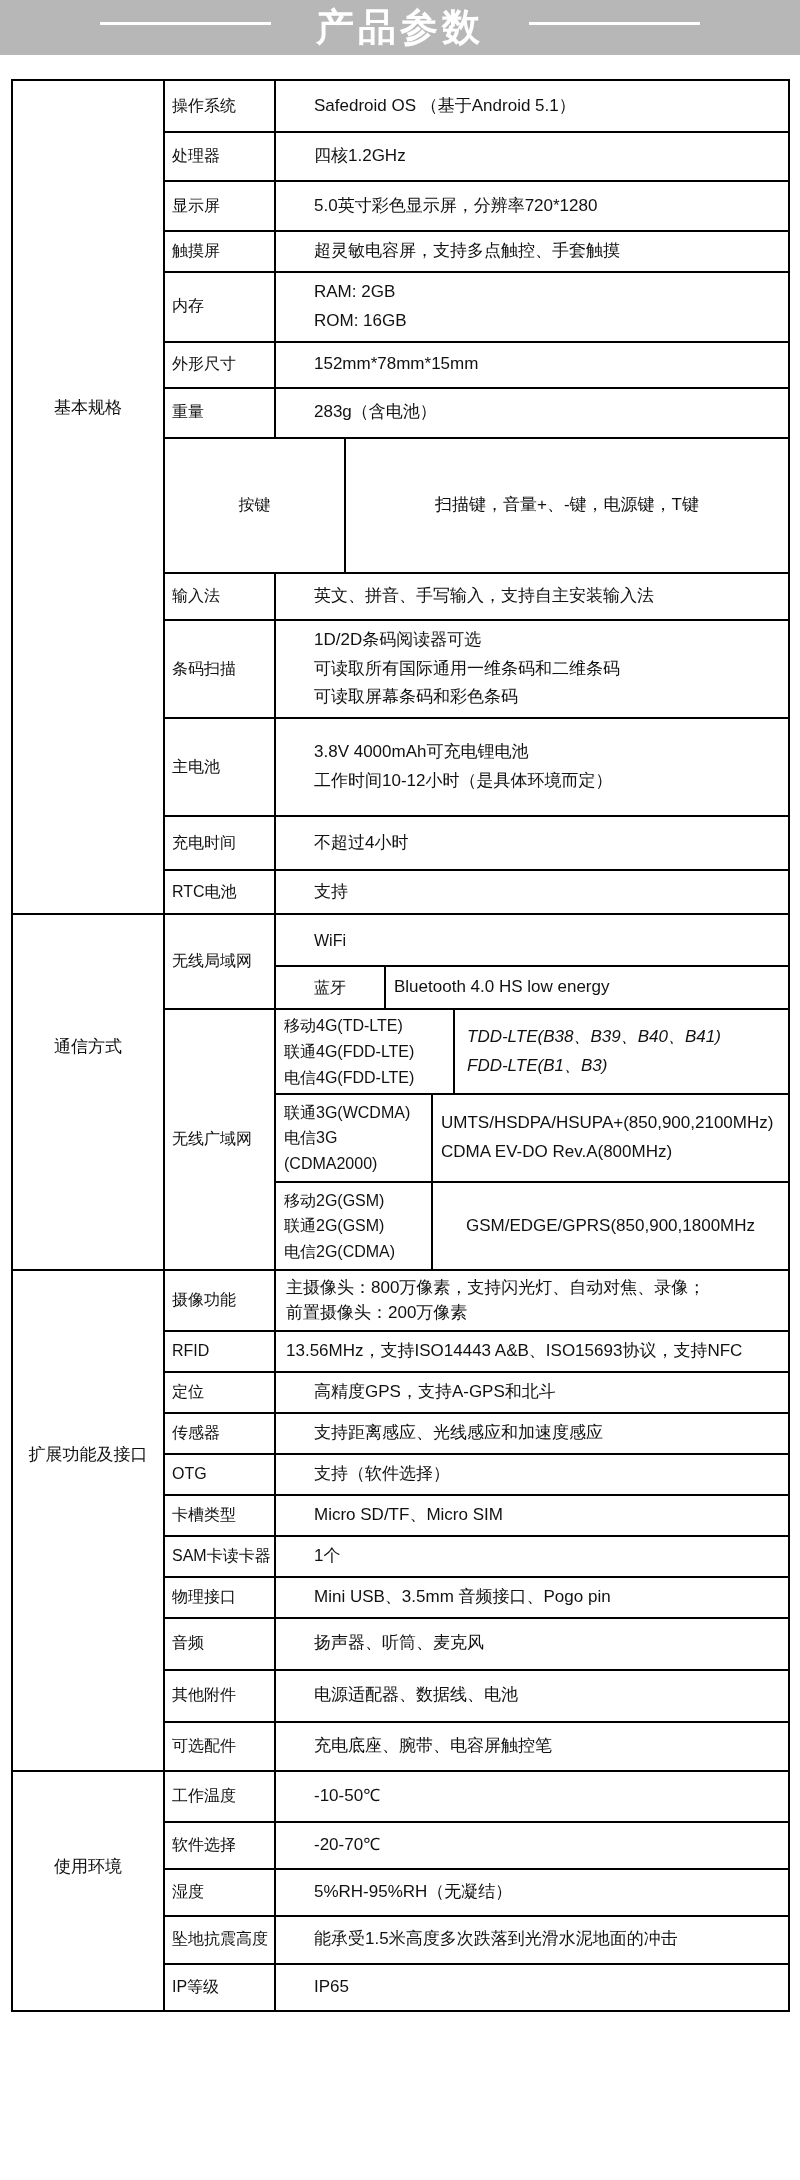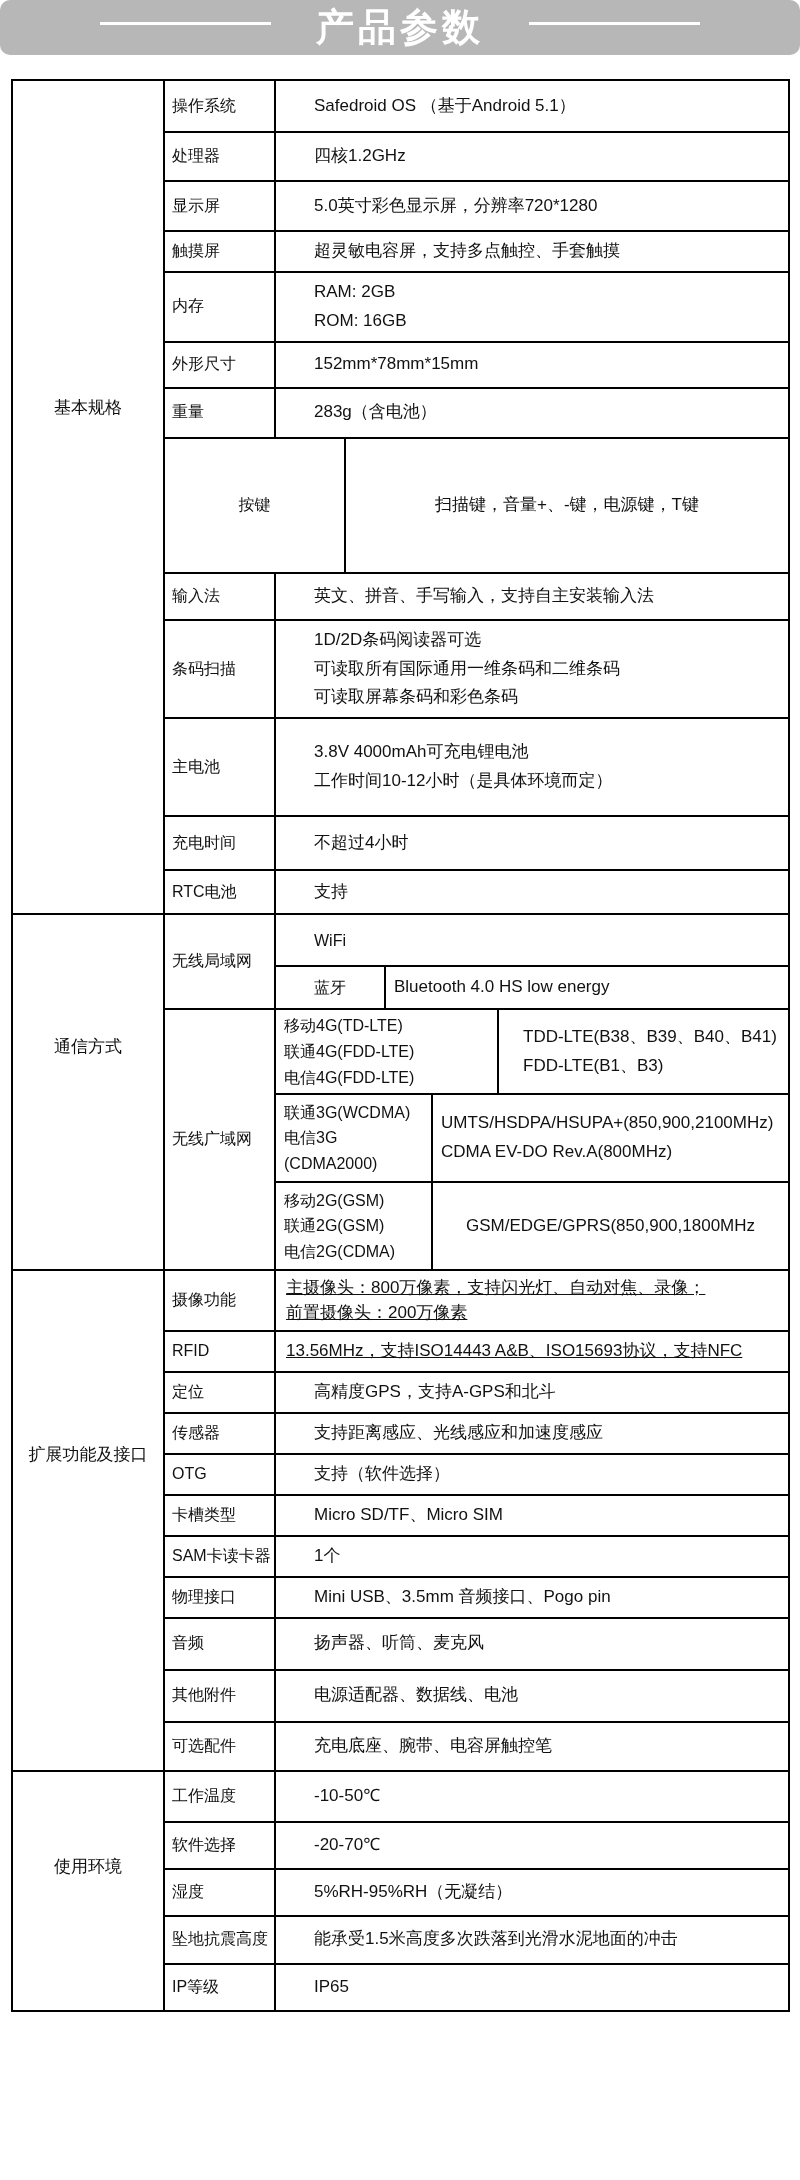--- a/index.html
+++ b/index.html
@@ -9,21 +9,20 @@
     height: 2180px;
     font-family: "Liberation Sans", sans-serif;
     color: #111111;
   }
 
   
   .header-bar {
     position: absolute; left: 0; top: 0;
     width: 800px; height: 55px;
     background: #b7b7b7;
-    border-radius: 10px;
   }
   .header-title {
     width: 100%; text-align: center;
     font-size: 38px; font-weight: bold; color: #ffffff;
     line-height: 55px; letter-spacing: 4px;
   }
   .deco-line {
     position: absolute; top: 22px; height: 3px; width: 171px;
     background: #ffffff;
   }
@@ -63,49 +62,49 @@
     font-size: 16px; line-height: 1.3;
   }
   .value {
     flex: 1 1 auto; min-width: 0;
     display: flex; align-items: center;
     border-left: 2px solid #000;
     padding: 5px 8px 5px 38px;
     font-size: 17px; line-height: 1.7;
     white-space: pre-line;
   }
-  .value.pad-s { padding-left: 10px; text-decoration: underline; }
+  .value.pad-s { padding-left: 10px; }
   .value.lh-s  { line-height: 1.45; }
 
   
   .row.keys .label { flex: 0 0 179px; width: 179px; justify-content: center; padding: 4px; }
   .row.keys .value { justify-content: center; text-align: center; padding: 5px 8px; }
 
   
   .group-rows {
     flex: 1 1 auto; min-width: 0;
     display: flex; flex-direction: column;
     border-left: 2px solid #000;
   }
   .subrow { display: flex; border-top: 2px solid #000; align-items: stretch; }
-  .subrow:first-child { border-top: none; gap: 44px; }
+  .subrow:first-child { border-top: none; }
   .sublabel {
     display: flex; align-items: center;
     font-size: 16px; line-height: 1.6;
     padding: 3px 3px 3px 8px;
     white-space: pre-line;
   }
   .subrow .value { border-left: 2px solid #000; }
 
   .g-wlan .sublabel { flex: 0 0 108px; width: 108px; justify-content: center; padding: 0; }
   .g-wlan .value { padding-left: 8px; }
 
   .sub-4g .sublabel { flex: 0 0 177px; width: 177px; }
   .sub-3g .sublabel, .sub-2g .sublabel { flex: 0 0 155px; width: 155px; }
-  .sub-4g .value { padding-left: 24px; }
+  .sub-4g .value { padding-left: 12px; font-style: italic; }
   .sub-3g .value { padding-left: 8px; }
   .sub-2g .value { justify-content: center; text-align: center; padding: 5px 8px; }
 </style>
 </head>
 <body>
 
 <div class="header-bar">
   <span class="deco-line deco-left"></span>
   <div class="header-title">产品参数</div>
   <span class="deco-line deco-right"></span>

